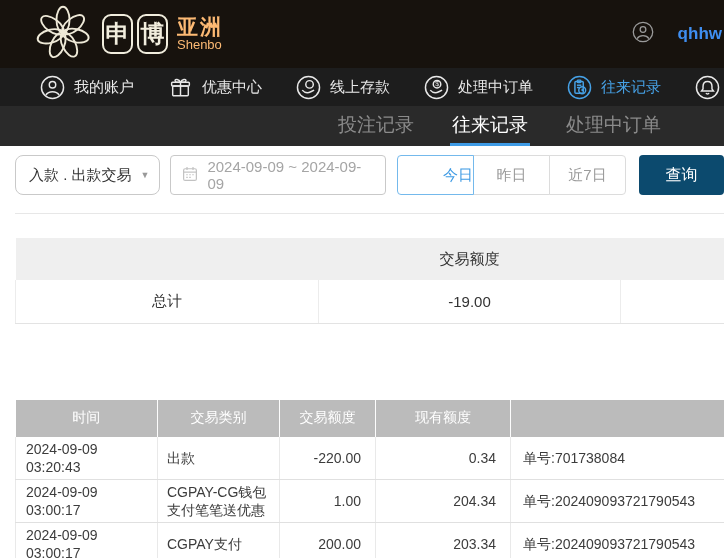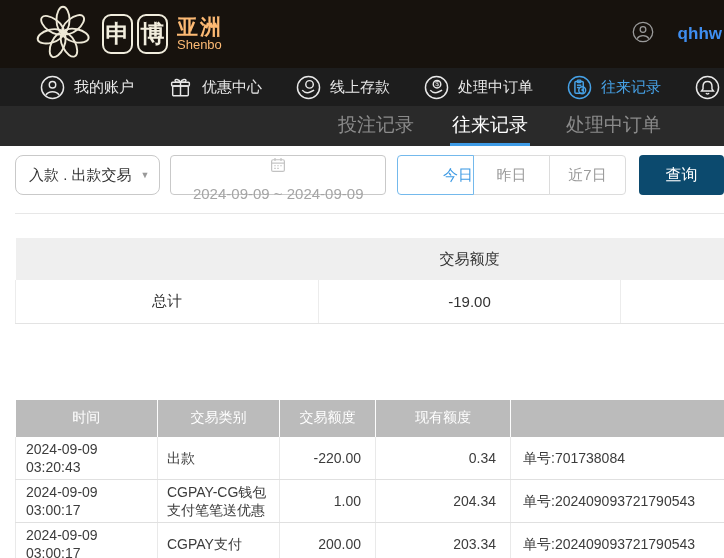--- a/index.html
+++ b/index.html
@@ -36,21 +36,21 @@
   .tab.active { color:#ffffff; border-bottom:3px solid #3e9be6; }
 
   
   .filters { display:flex; align-items:center; margin:9px 0 0 15px; height:40px; }
   .select-box { width:155px; height:40px; border:1px solid #c9c9c9; border-radius:8px;
     display:flex; align-items:center; padding:0 10px 0 13px; font-size:15px; color:#333;
     cursor:pointer; }
   .caret { margin-left:auto; font-size:9px; color:#999; }
   .date-box { width:231px; height:40px; border:1px solid #c9c9c9; border-radius:4px;
     margin-left:10px; display:flex; align-items:center; gap:8px; padding:0 10px;
-    font-size:15px; color:#a5a5a5; cursor:pointer;flex-direction:column; }
+    font-size:15px; color:#a5a5a5; cursor:pointer; }
   .btn-group { display:flex; margin-left:11px; }
   .qbtn { width:77px; height:40px; background:#fff; border:1px solid #dcdcdc;
     color:#9b9b9b; font-size:15px; margin-left:-1px; cursor:pointer; position:relative;
     font-family:inherit; }
   .qbtn:first-child { border-radius:4px 0 0 4px; margin-left:0; }
   .qbtn:last-child { border-radius:0 4px 4px 0; }
   .qbtn.active { border-color:#74b9ec; color:#3d9ae4; z-index:2;text-align:right; }
   .search-btn { width:85px; height:40px; margin-left:13px; background:#0c4a6e; border:none;
     border-radius:4px; color:#fff; font-size:16px; cursor:pointer; flex:none; font-family:inherit; }
 

